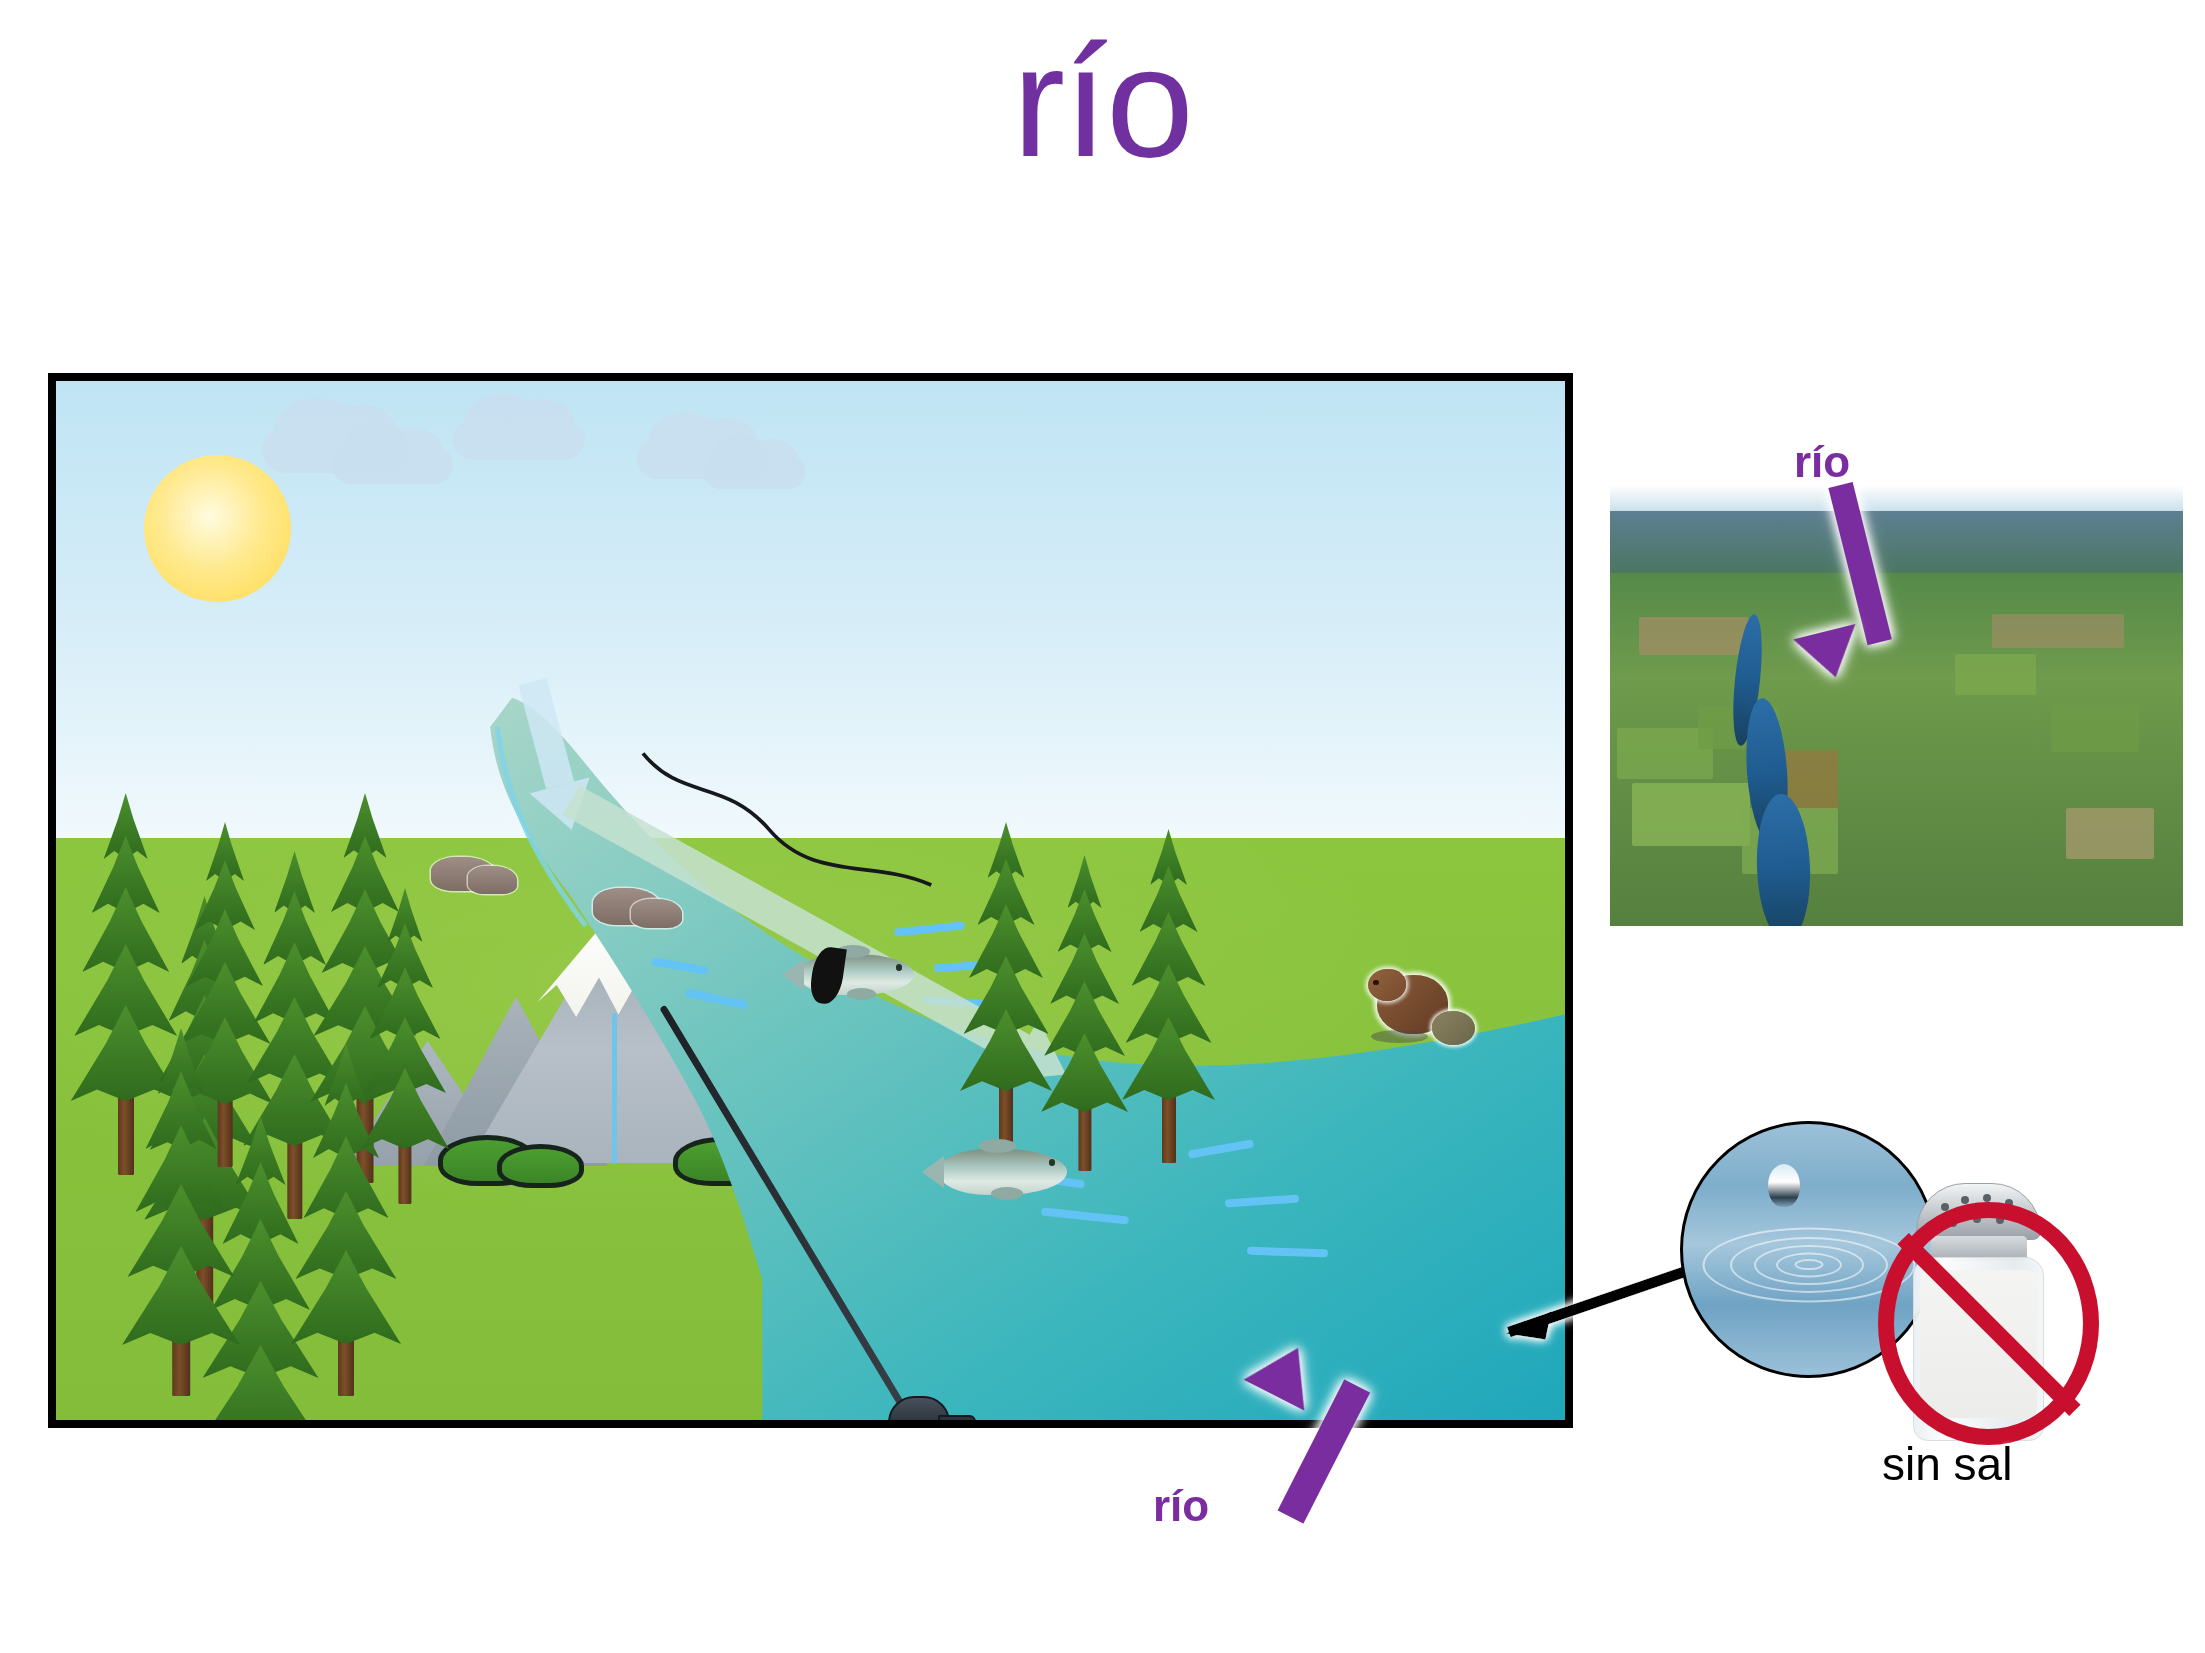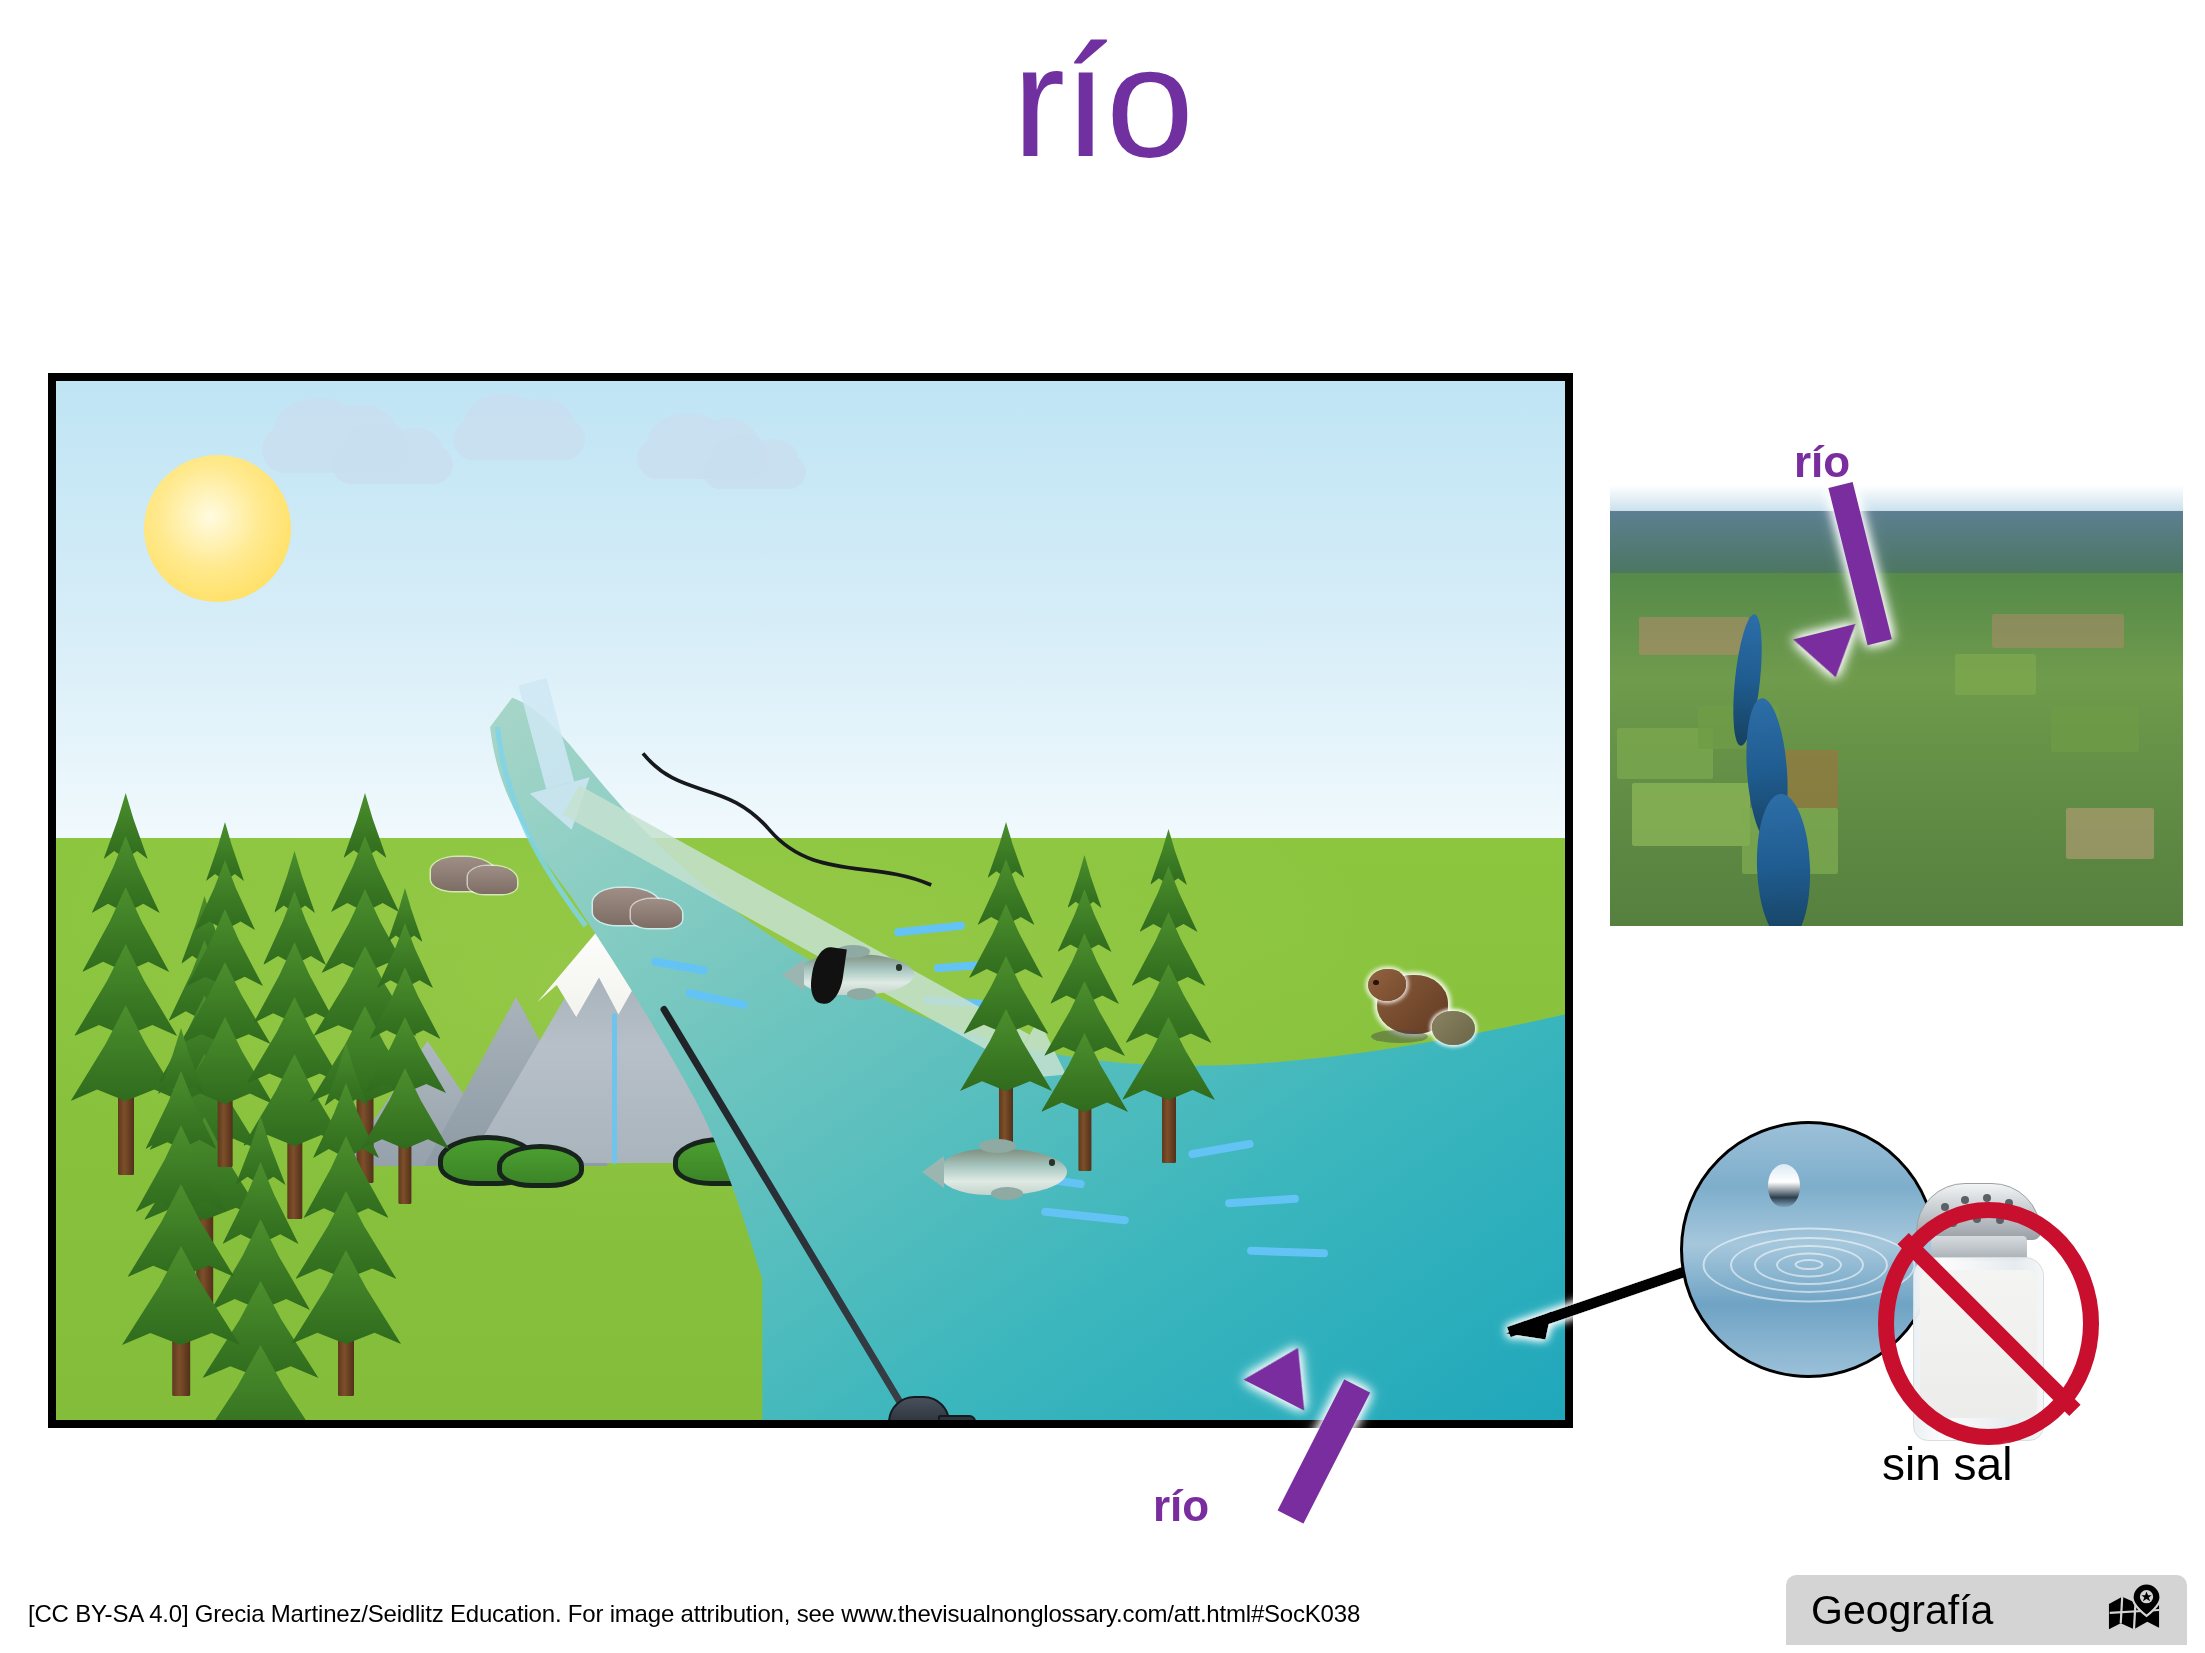--- a/index.html
+++ b/index.html
@@ -778,31 +778,16 @@
     <div class="ss-body">
       <div class="ss-salt"></div>
     </div>
   </div>
   <div id="no-sign">
     <div class="ring"></div>
     <div class="slash"></div>
   </div>
   <div id="sin-sal-label">sin sal</div>
 
-  <div id="attribution">[CC BY-SA 4.0] Grecia Martinez/Seidlitz Education. For image attribution, see www.thevisualnonglossary.com/att.html#SocK038</div>
-
-  <div id="category-badge">
-    <span id="category-label">Geografía</span>
-    <span id="category-icon">
-      <svg viewBox="0 0 76 76" width="56" height="56">
-        <path d="M4 30 L22 20 L40 28 L58 18 L72 26 L72 62 L56 54 L38 64 L20 56 L4 64 Z" fill="#000"></path>
-        <path d="M22 20 L20 56" stroke="#d4d4d4" stroke-width="3" fill="none"></path>
-        <path d="M40 28 L38 64" stroke="#d4d4d4" stroke-width="3" fill="none"></path>
-        <path d="M5 42 L72 38" stroke="#d4d4d4" stroke-width="3" fill="none"></path>
-        <path d="M55 2 C 44 2, 36 11, 36 21 C 36 32, 55 46, 55 46 C 55 46, 74 32, 74 21 C 74 11, 66 2, 55 2 Z" fill="#000" stroke="#d4d4d4" stroke-width="3"></path>
-        <circle cx="55" cy="20" r="9" fill="#d4d4d4"></circle>
-        <path d="M55 13 L57 18 L62 18 L58 21 L60 26 L55 23 L50 26 L52 21 L48 18 L53 18 Z" fill="#000"></path>
-      </svg>
-    </span>
-  </div>
+
 
 </div>
 
 
 </body></html>

